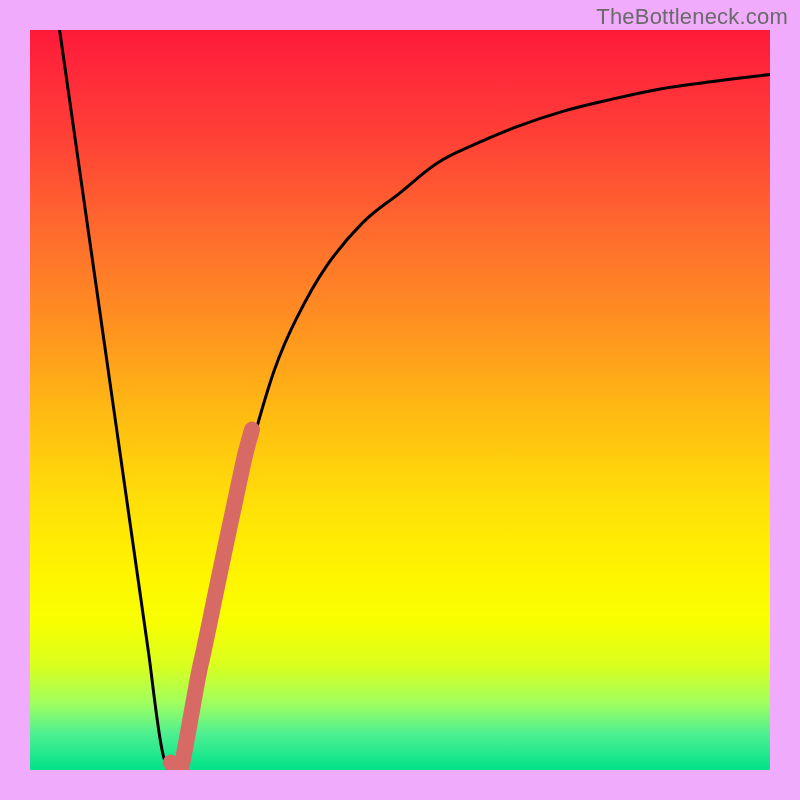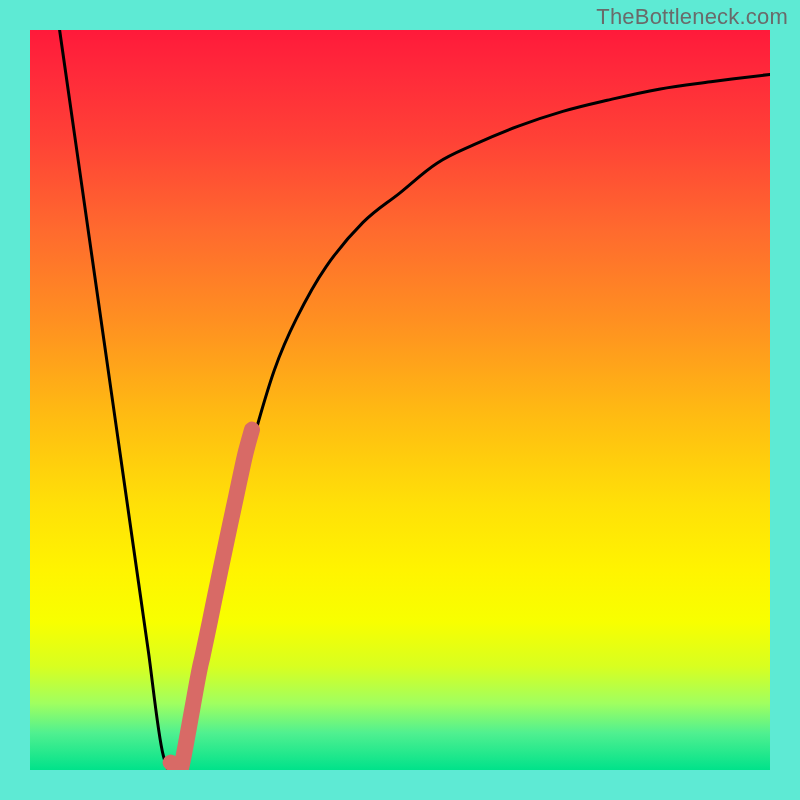--- a/index.html
+++ b/index.html
@@ -1,20 +1,20 @@
 <!DOCTYPE html>
 <html><head>
 <meta charset="utf-8">
 <style>
   * { margin: 0; padding: 0; box-sizing: border-box; }
   html, body { width: 800px; height: 800px; overflow: hidden; background: #000; }
   .frame {
     width: 800px;
     height: 800px;
-    background: #5eead4;
+    background: #f0abfc;
     position: relative;
   }
   .plot-area {
     position: absolute;
     left: 30px;
     top: 30px;
     width: 740px;
     height: 740px;
     background: linear-gradient(to bottom,
       #ff1a3a 0%,

